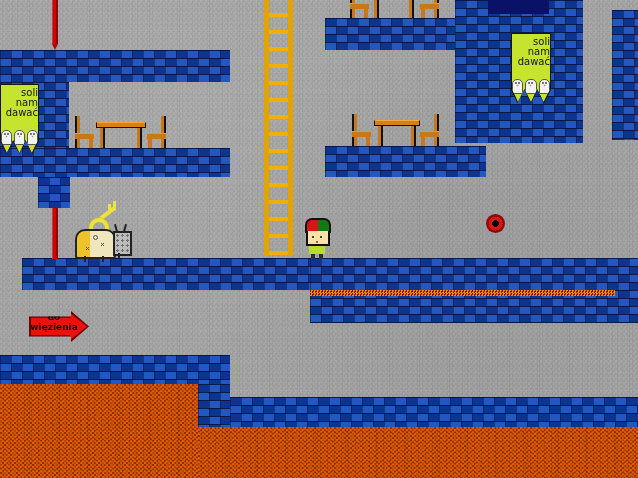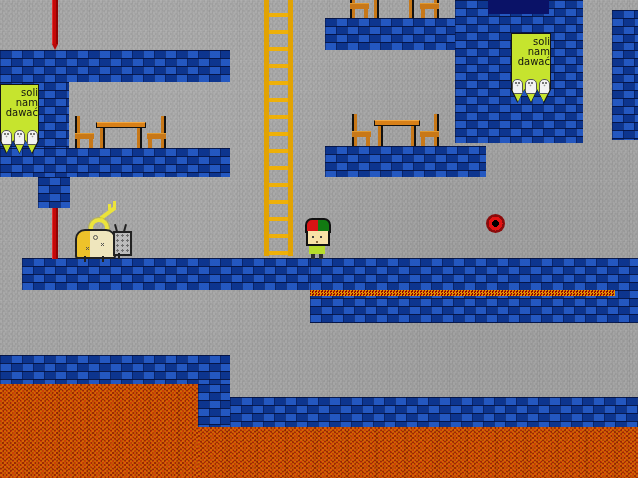--- a/index.html
+++ b/index.html
@@ -196,20 +196,27 @@
 
     <div class="tleg l"></div>
     <div class="tleg r"></div>
   </div>
   <div class="chair flip" style="left:420px;top:-14px">
     <div class="post"></div>
     <div class="seat"></div>
     <div class="leg"></div>
   </div>
 
+  <div class="arrow-outer" style="left:29px;top:311px;width:60px;height:31px">
+    <div class="arrow-inner"></div>
+    <div class="arrow-text">
+      <div>do</div>
+      <div>więzienia</div>
+    </div>
+  </div>
 
   <div class="ball" style="left:486px;top:214px"></div>
 
   <div class="robot" style="left:72px;top:200px">
     <div class="stem"></div>
     <div class="tooth1"></div>
     <div class="tooth2"></div>
     <div class="ring"></div>
     <div class="body">
       <div class="eye" style="left:16px;top:4px"></div>

